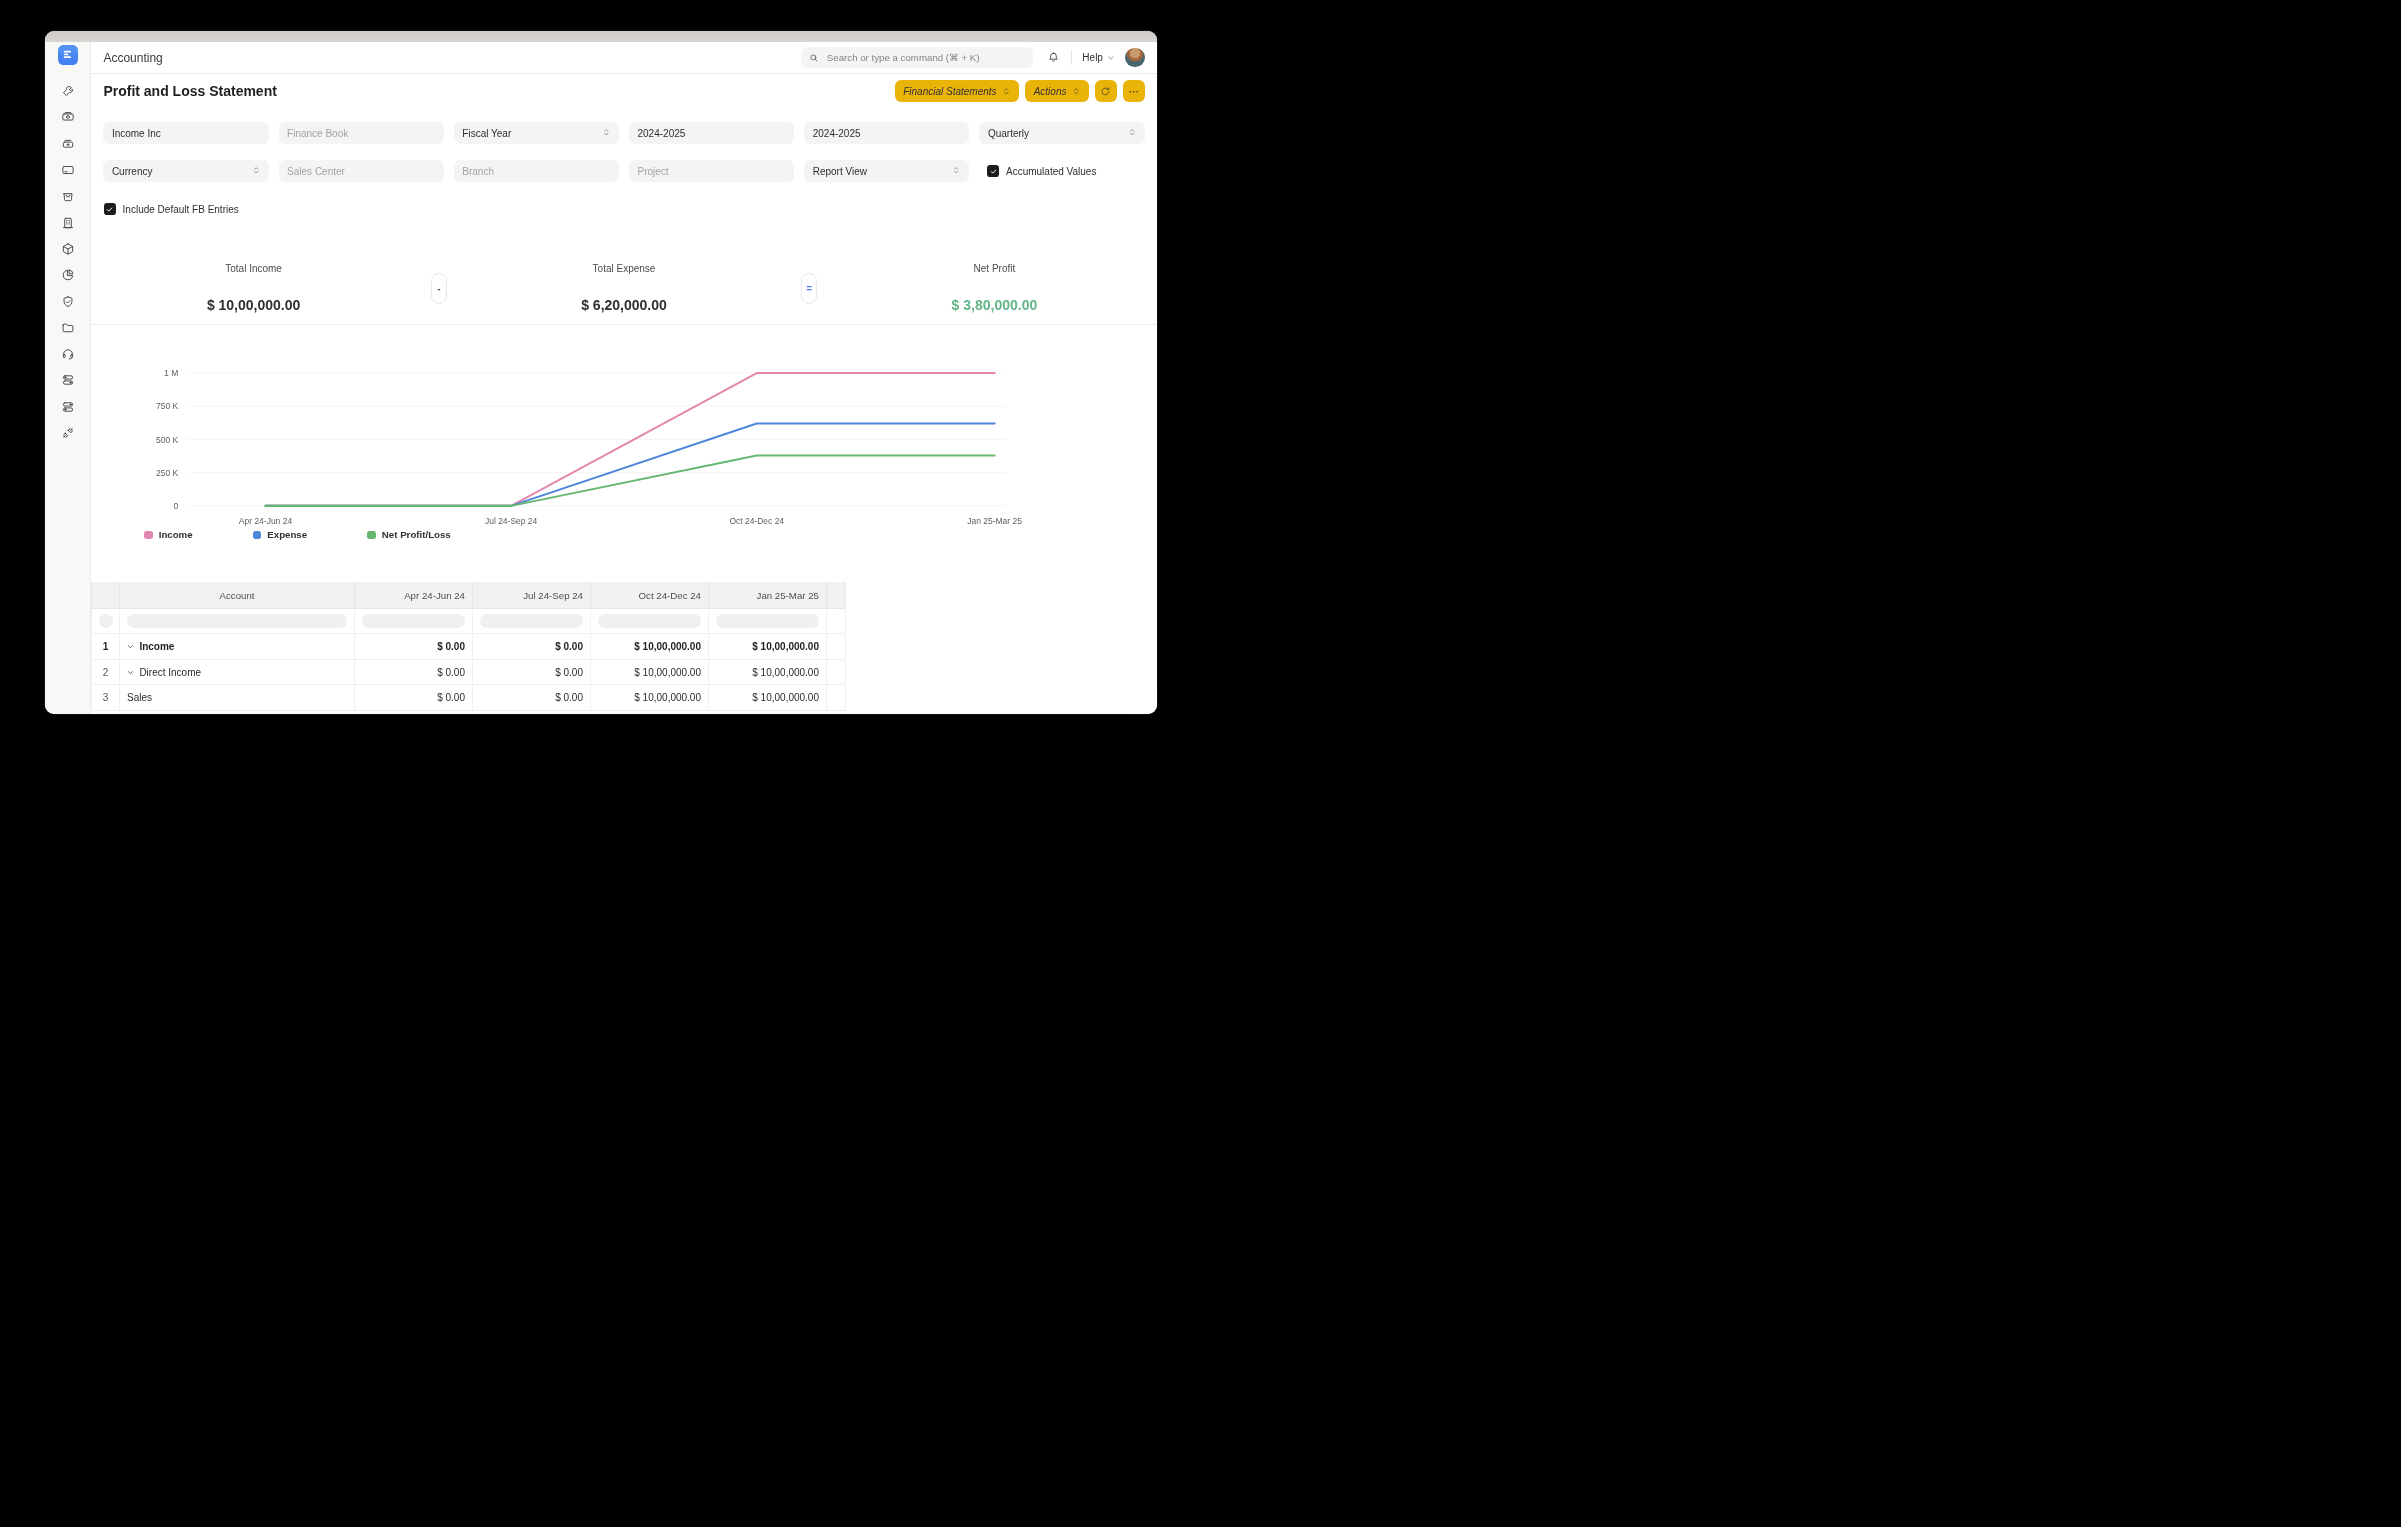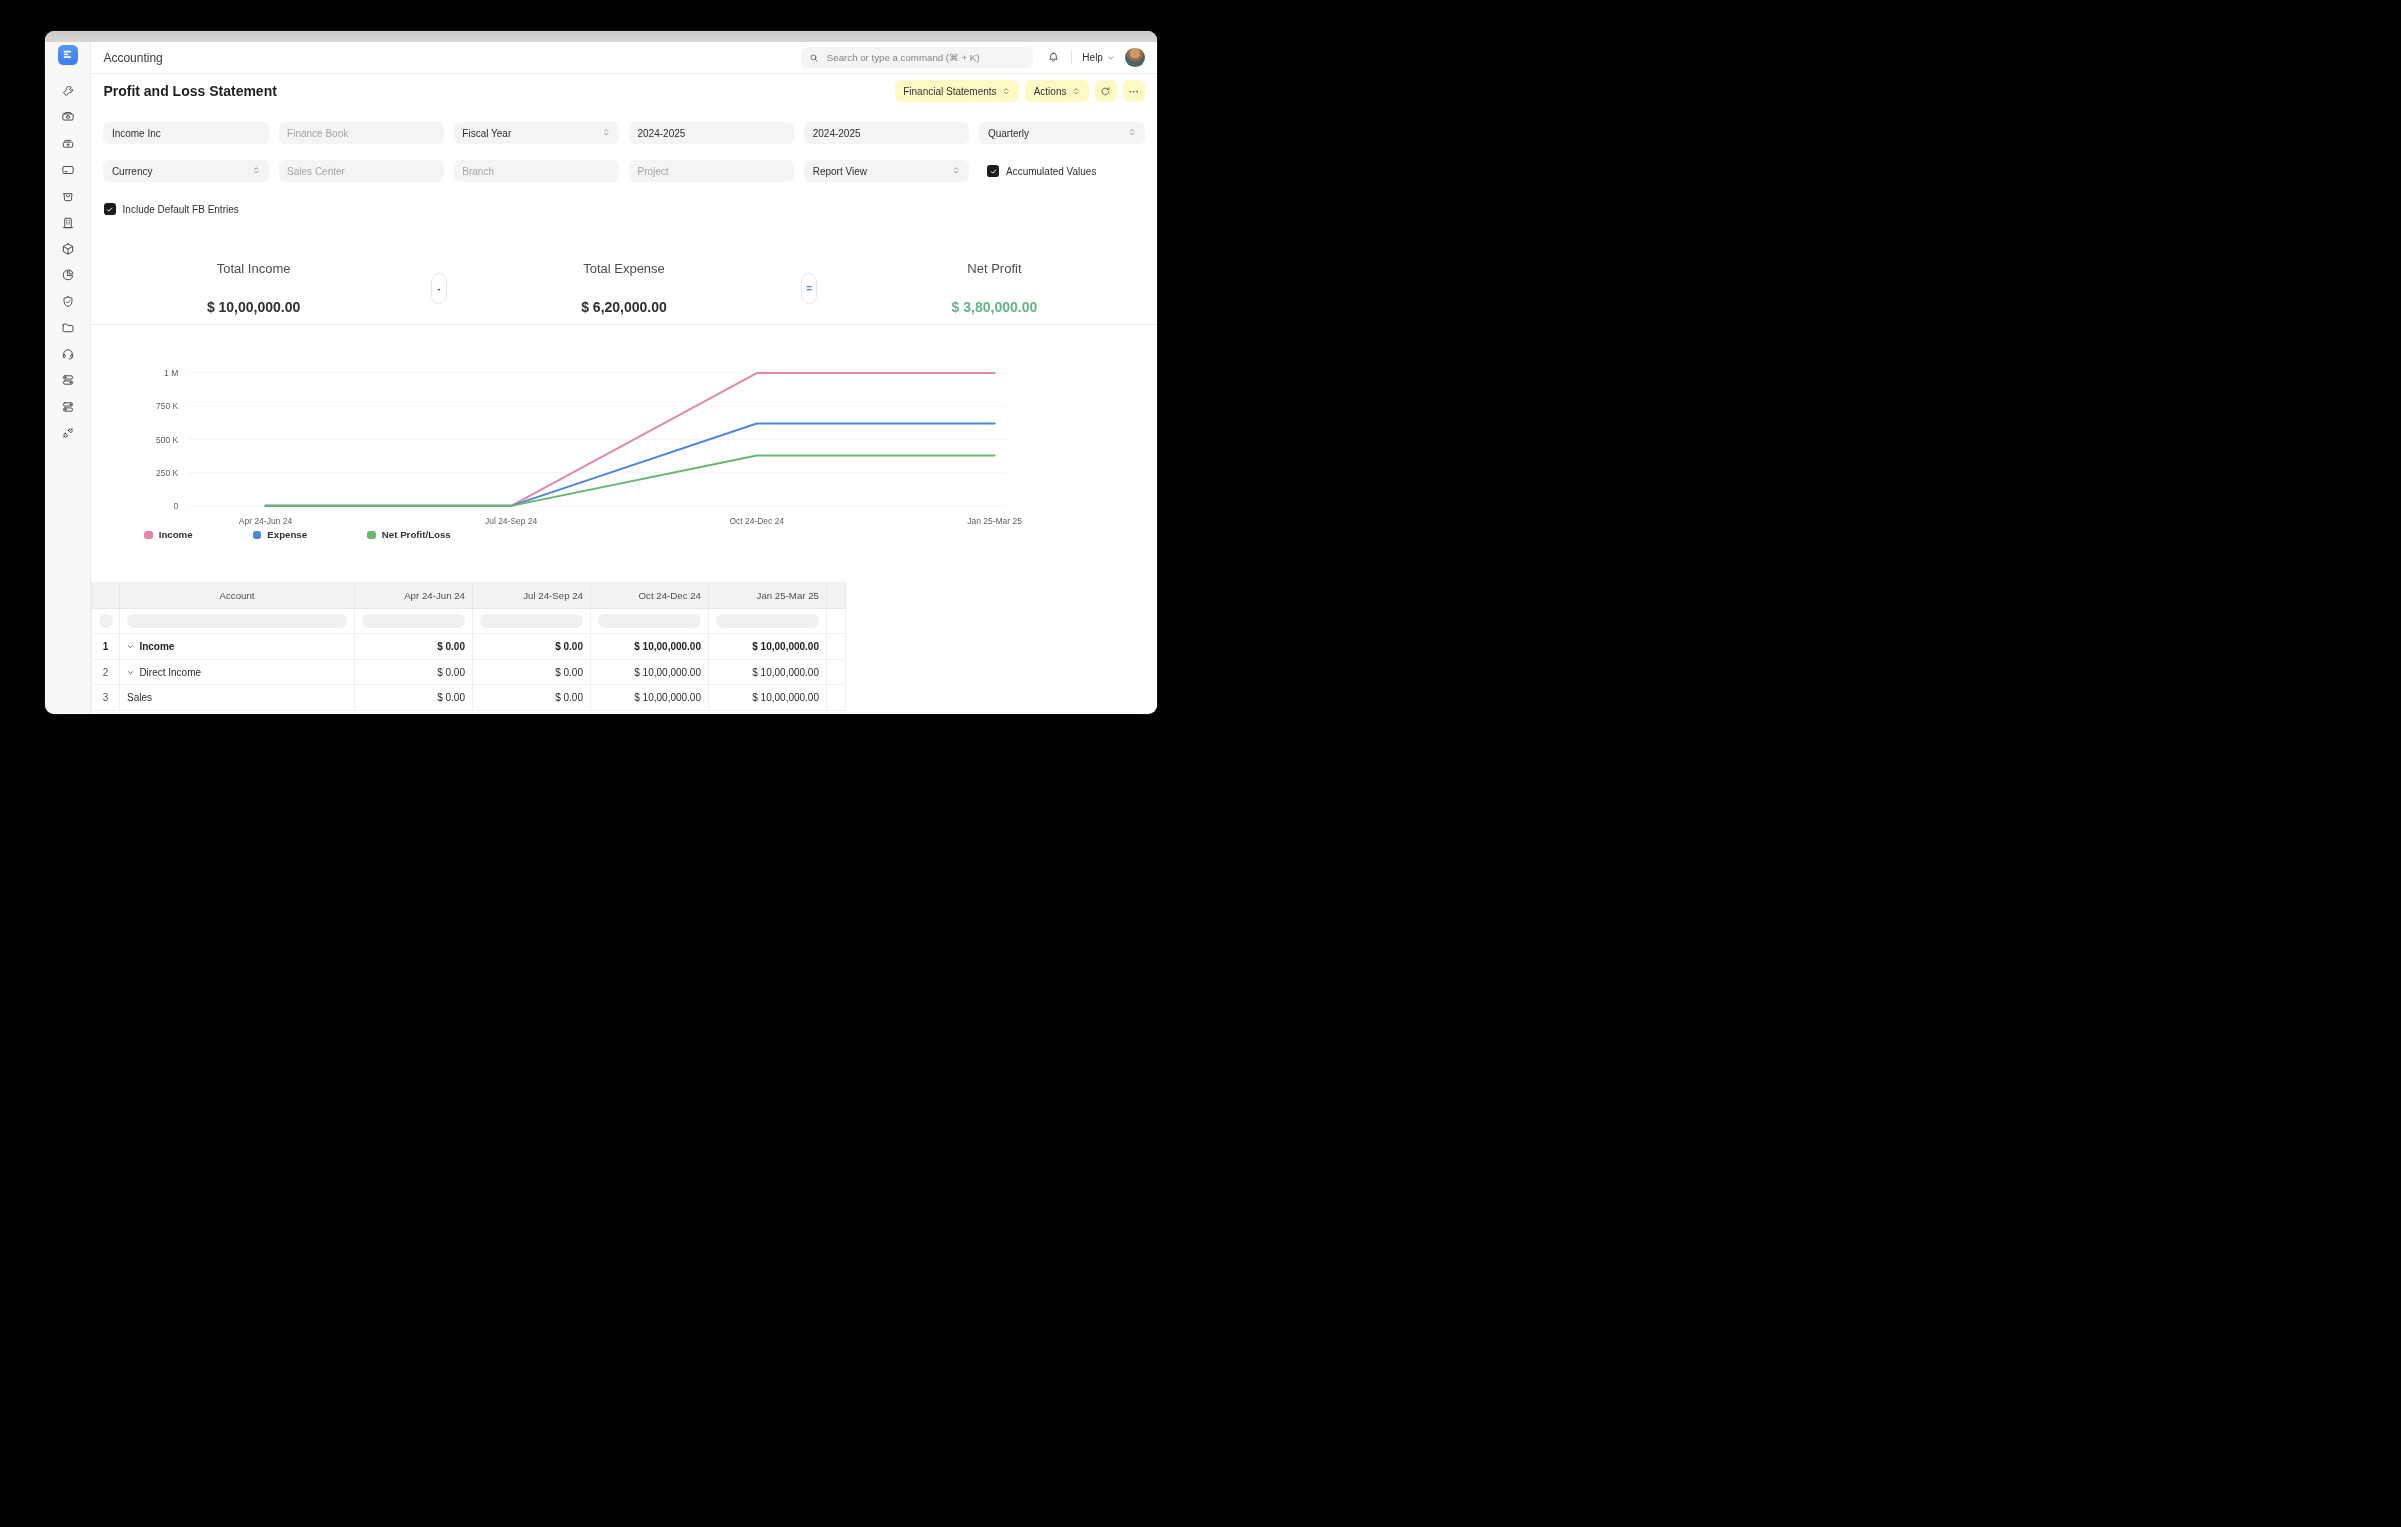--- a/index.html
+++ b/index.html
@@ -31,39 +31,39 @@
   .iconbtn{border:0;background:transparent;padding:0;cursor:pointer;color:#3c3c41;display:flex;align-items:center;justify-content:center;}
   .vdiv{width:0.8px;height:15.5px;background:#e3e3e3;margin:0 10.8px;}
   .help{display:flex;align-items:center;gap:3.9px;font-size:10px;color:#2f2f2f;font-weight:500;}
   .avatar{width:19.3px;height:19.3px;border-radius:50%;margin-left:10.8px;cursor:pointer;border:0;padding:0;
     background:radial-gradient(circle at 50% 28%,#c99a6e 0 30%,#a2653c 31% 48%,#47656b 49% 100%);}
   
   .main{position:relative;flex:1;background:#fff;overflow:hidden;}
   .title-row{position:absolute;left:0;right:0;top:0;height:34px;display:flex;align-items:center;padding:0 12.4px;}
   .page-title{font-size:14px;font-weight:700;color:#1f1f1f;margin:0;}
   .title-actions{margin-left:auto;display:flex;align-items:center;gap:6.2px;}
-  .btn{height:21.7px;background:#fef9c3;border:0;border-radius:6.2px;padding:0 8.5px;font-size:10px;font-weight:500;
-    color:#333;display:flex;align-items:center;gap:5.4px;cursor:pointer;font-family:"Liberation Sans",sans-serif;}
+  .btn{height:21.7px;background:#eab308;border:0;border-radius:6.2px;padding:0 8.5px;font-size:10px;font-weight:500;
+    color:#333;display:flex;align-items:center;gap:5.4px;cursor:pointer;font-family:"Liberation Sans",sans-serif;font-style:italic;}
   .btn.square{width:21.7px;padding:0;justify-content:center;}
   
   .filters{position:absolute;left:12.4px;right:12.4px;display:grid;grid-template-columns:repeat(6,1fr);gap:10px;height:21.7px;}
   .f1{top:48px;} .f2{top:86px;}
   .pill{height:21.7px;background:#f4f4f4;border-radius:6.2px;display:flex;align-items:center;padding:0 8.5px;
     font-size:10px;color:#2e2e2e;font-weight:500;cursor:pointer;}
   .pill .ph{color:#a3a3a3;font-weight:400;}
   .pill .caret{margin-left:auto;color:#4a4a4a;}
   .checkwrap{display:flex;align-items:center;gap:7px;cursor:pointer;}
   .checkbox{width:11.6px;height:11.6px;border-radius:3.1px;background:#1c1c1c;display:flex;align-items:center;justify-content:center;flex:none;}
   .checklabel{font-size:10px;color:#2e2e2e;}
   .cb-row{position:absolute;left:13px;top:129px;}
   
   .summary{position:absolute;left:0;top:178px;width:100%;height:73px;border-bottom:0.8px solid #ededed;}
   .summary-grid{display:grid;grid-template-columns:1fr 70px 1fr 70px 1fr;height:100%;padding:0 12.4px;align-items:center;}
   .sum-item{text-align:center;}
-  .sum-label{font-size:13px;color:#4c4c4c;margin-bottom:23px;}
+  .sum-label{font-size:10px;color:#4c4c4c;margin-bottom:23px;}
   .sum-value{font-size:14px;font-weight:700;color:#2f2f2f;}
   .sum-value.green{color:#62b586;}
   .op-pill{width:16.2px;height:31px;margin:0 auto;background:#fff;border:0.8px solid #e8e8e8;border-radius:8.5px;
     display:flex;align-items:center;justify-content:center;font-size:10px;font-weight:700;color:#555;}
   .op-pill.blue{color:#4d82e8;}
   
   .chart{position:absolute;left:0;top:255px;width:100%;height:207px;}
   .legend{position:absolute;left:53px;top:455px;display:flex;gap:60px;align-items:center;}
   .legend-item{display:flex;align-items:center;gap:6.2px;}
   .swatch{width:8.5px;height:8.5px;border-radius:2.7px;}

